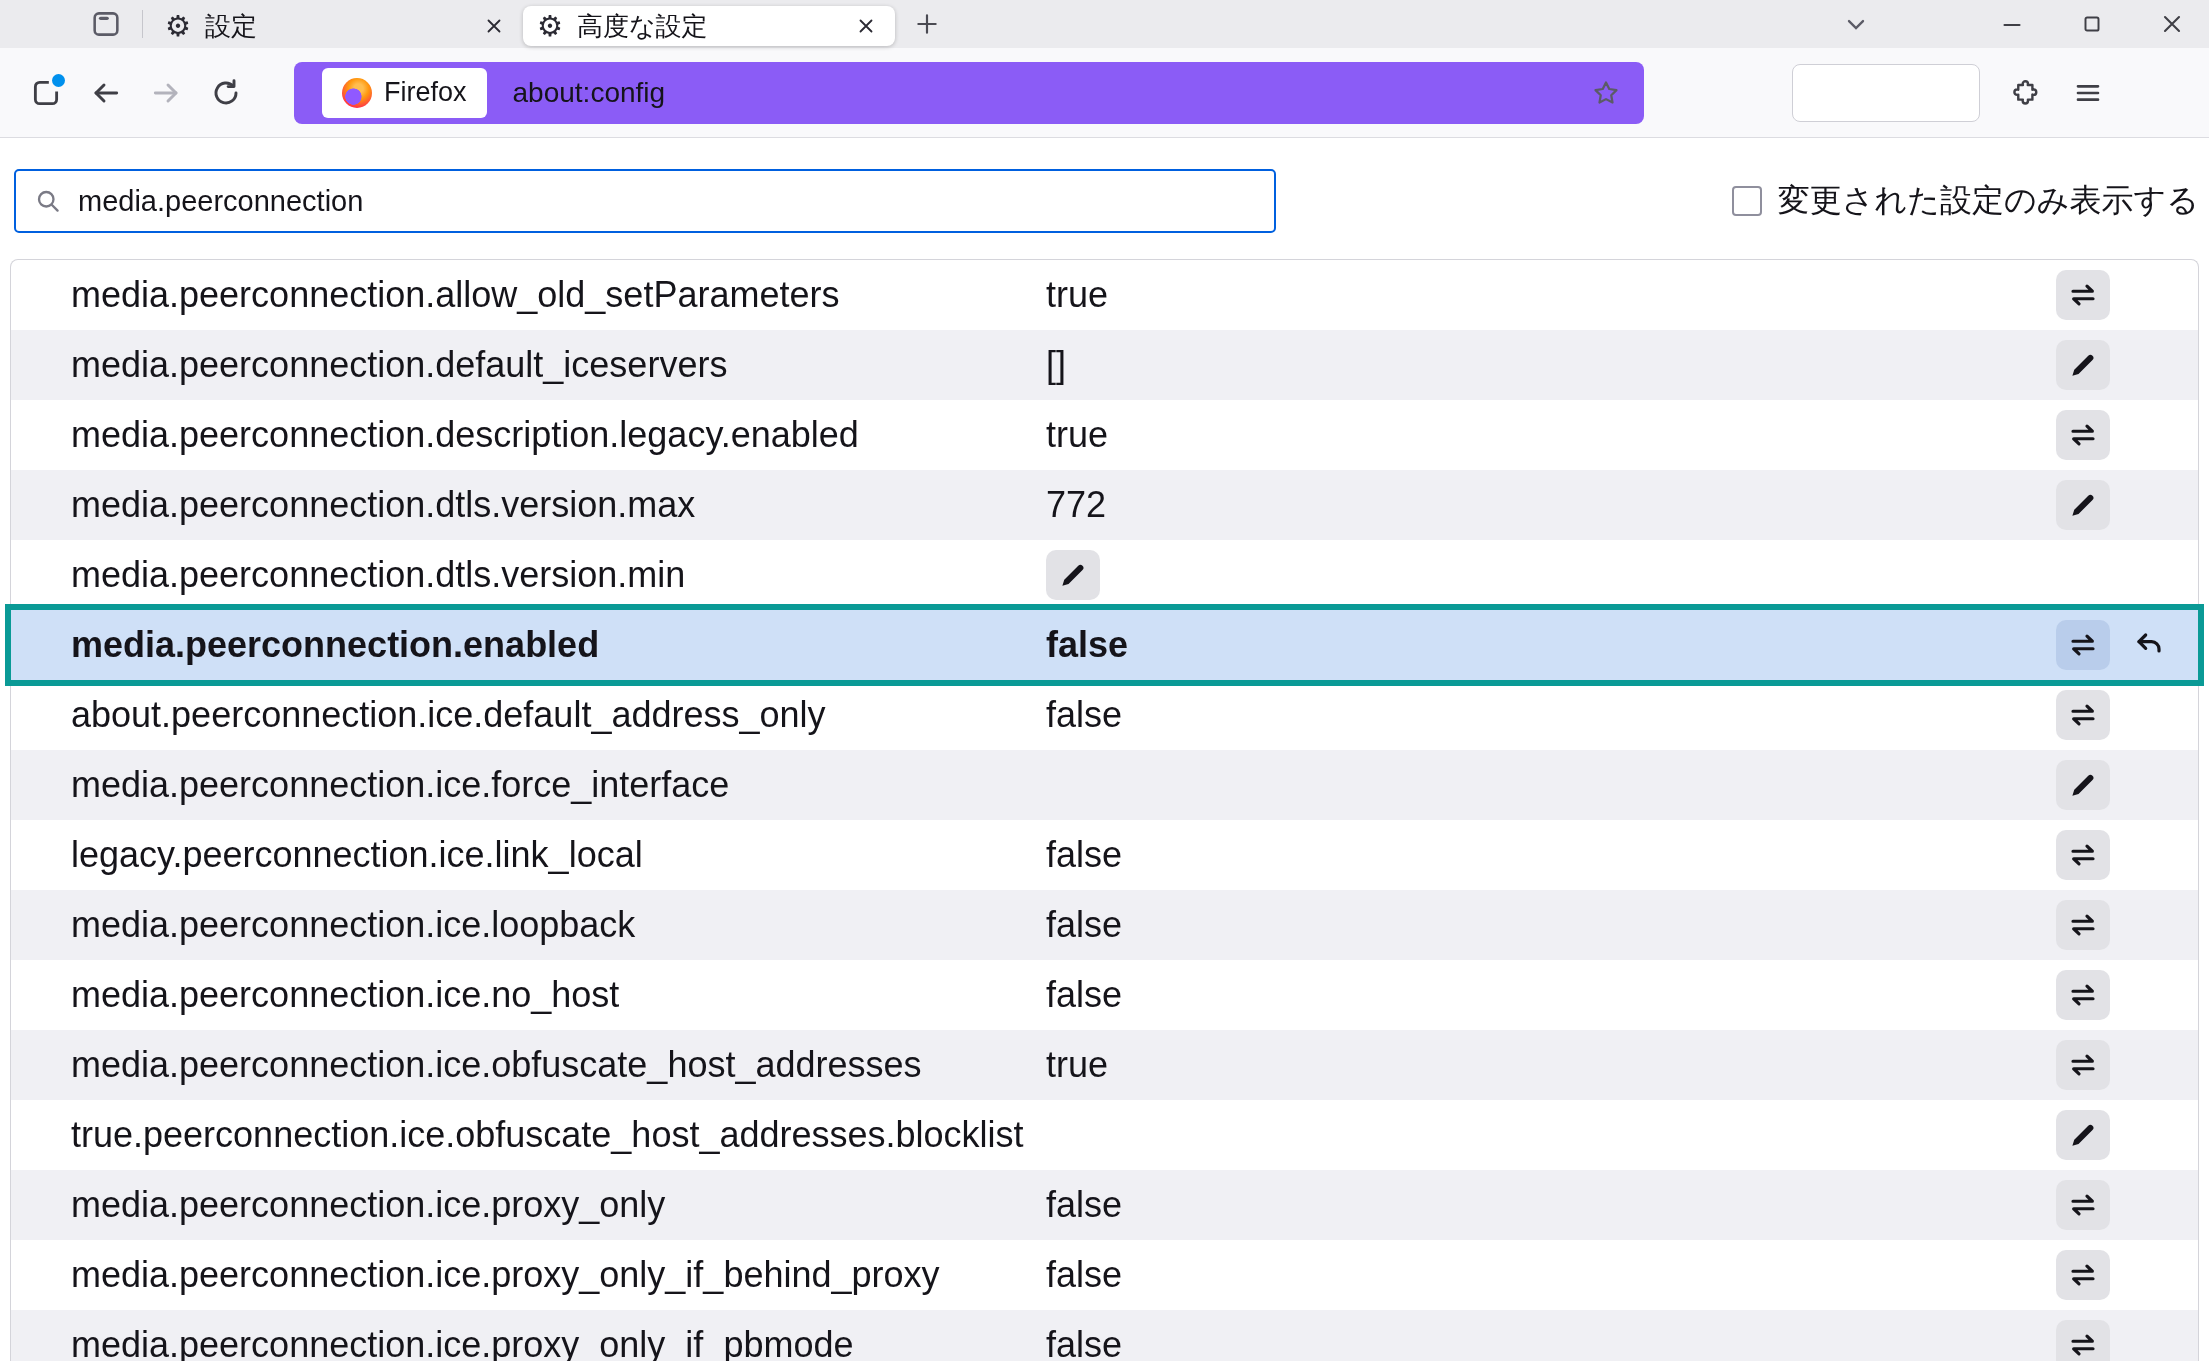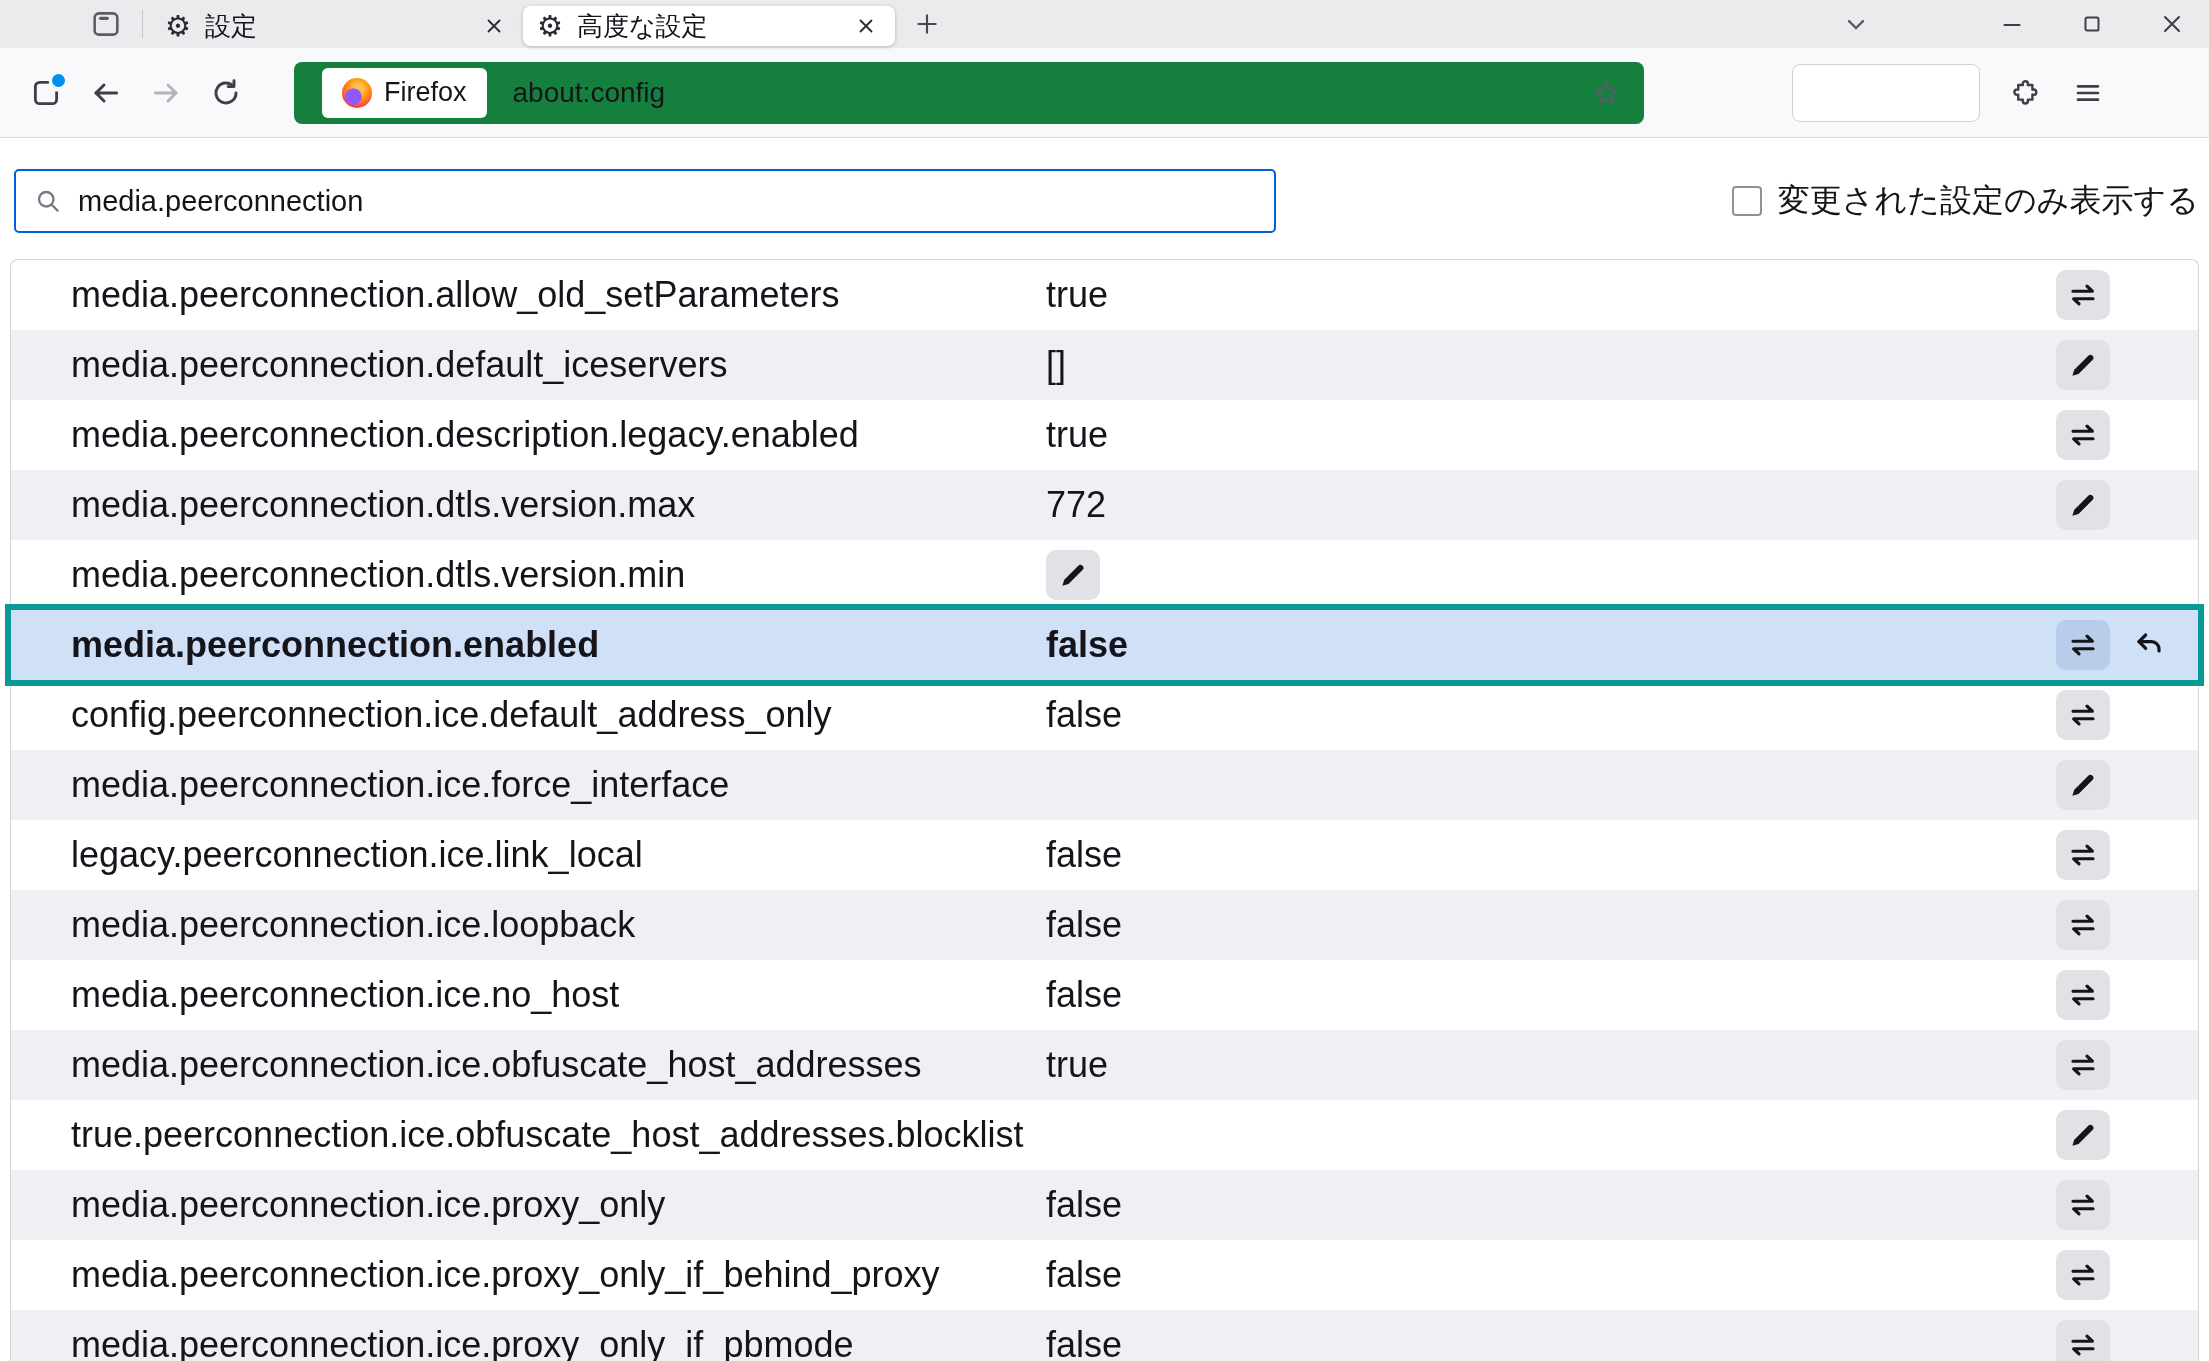--- a/index.html
+++ b/index.html
@@ -20,21 +20,21 @@
   .win-btn { width:46px; height:40px; display:flex; align-items:center; justify-content:center; }
   .alltabs-btn { margin-right:110px; }
   .win-min { margin-right:34px; } .win-max { margin-right:34px; } .win-close { margin-right:14px; }
 
   
   .navbar { height:90px; background:#f9f9fb; display:flex; align-items:center; border-bottom:1px solid #dcdce1; }
   .nav-icon { width:48px; height:48px; display:flex; align-items:center; justify-content:center; border-radius:6px; }
   .ffv2 { position:relative; margin-left:22px; }
   .bluedot { position:absolute; top:5px; right:5px; width:13px; height:13px; border-radius:50%; background:#0090ed; }
   .nav-back { margin-left:12px; } .nav-fwd { margin-left:12px; } .nav-reload { margin-left:12px; }
-  .urlbar { margin-left:44px; width:1350px; height:62px; background:#15803d; border-radius:8px; display:flex; align-items:center; padding:0 16px 0 28px; }
+  .urlbar { margin-left:44px; width:1350px; height:62px; background:#8b5cf6; border-radius:8px; display:flex; align-items:center; padding:0 16px 0 28px; }
   .id-chip { background:#fff; border-radius:6px; height:50px; display:flex; align-items:center; padding:0 20px; }
   .ff-logo { width:30px; height:30px; border-radius:50%; margin-right:12px;
      background:
        radial-gradient(circle at 38% 62%, #9059ff 0 30%, rgba(0,0,0,0) 32%),
        radial-gradient(circle at 55% 35%, #ffbd4f 0 18%, #ff980e 40%, #ff3647 75%, #e31587 100%); }
   .id-chip-label { font-size:27px; color:#15141a; }
   .url-text { font-size:28px; margin-left:26px; flex:1; }
   .star-btn { width:44px; height:44px; display:flex; align-items:center; justify-content:center; }
   .toolbar-box { margin-left:148px; width:188px; height:58px; background:#fff; border:1px solid #cfcfd6; border-radius:8px; }
   .ext-btn { margin-left:22px; } .menu-btn { margin-left:14px; margin-right:16px; }
@@ -318,21 +318,21 @@
         <span>
           <svg width="32" height="32" viewBox="0 0 24 24" fill="none" stroke="#15141a" stroke-width="2.4" stroke-linecap="round" stroke-linejoin="round">
               <path d="M9.5 4.5L4.5 9.5l5 5"></path>
               <path d="M4.5 9.5h9.5a5.5 5.5 0 0 1 5.5 5.5v1.5"></path>
             </svg>
         </span>
       </button>
     </span>
   </div>
     <div class="pref-row" data-action="toggle">
-    <span class="pref-name">config.peerconnection.ice.default_address_only</span>
+    <span class="pref-name">about.peerconnection.ice.default_address_only</span>
     <span class="pref-value">false</span>
     <span class="actions">
       <button class="action-btn">
         <span class="icon-toggle">
           <svg width="32" height="32" viewBox="0 0 24 24" fill="none" stroke="#15141a" stroke-width="2.4" stroke-linecap="round" stroke-linejoin="round">
               <path d="M4.5 9.2h14.5l-4-3.8"></path>
               <path d="M19.5 14.8H5l4 3.8"></path>
             </svg>
         </span>
 

